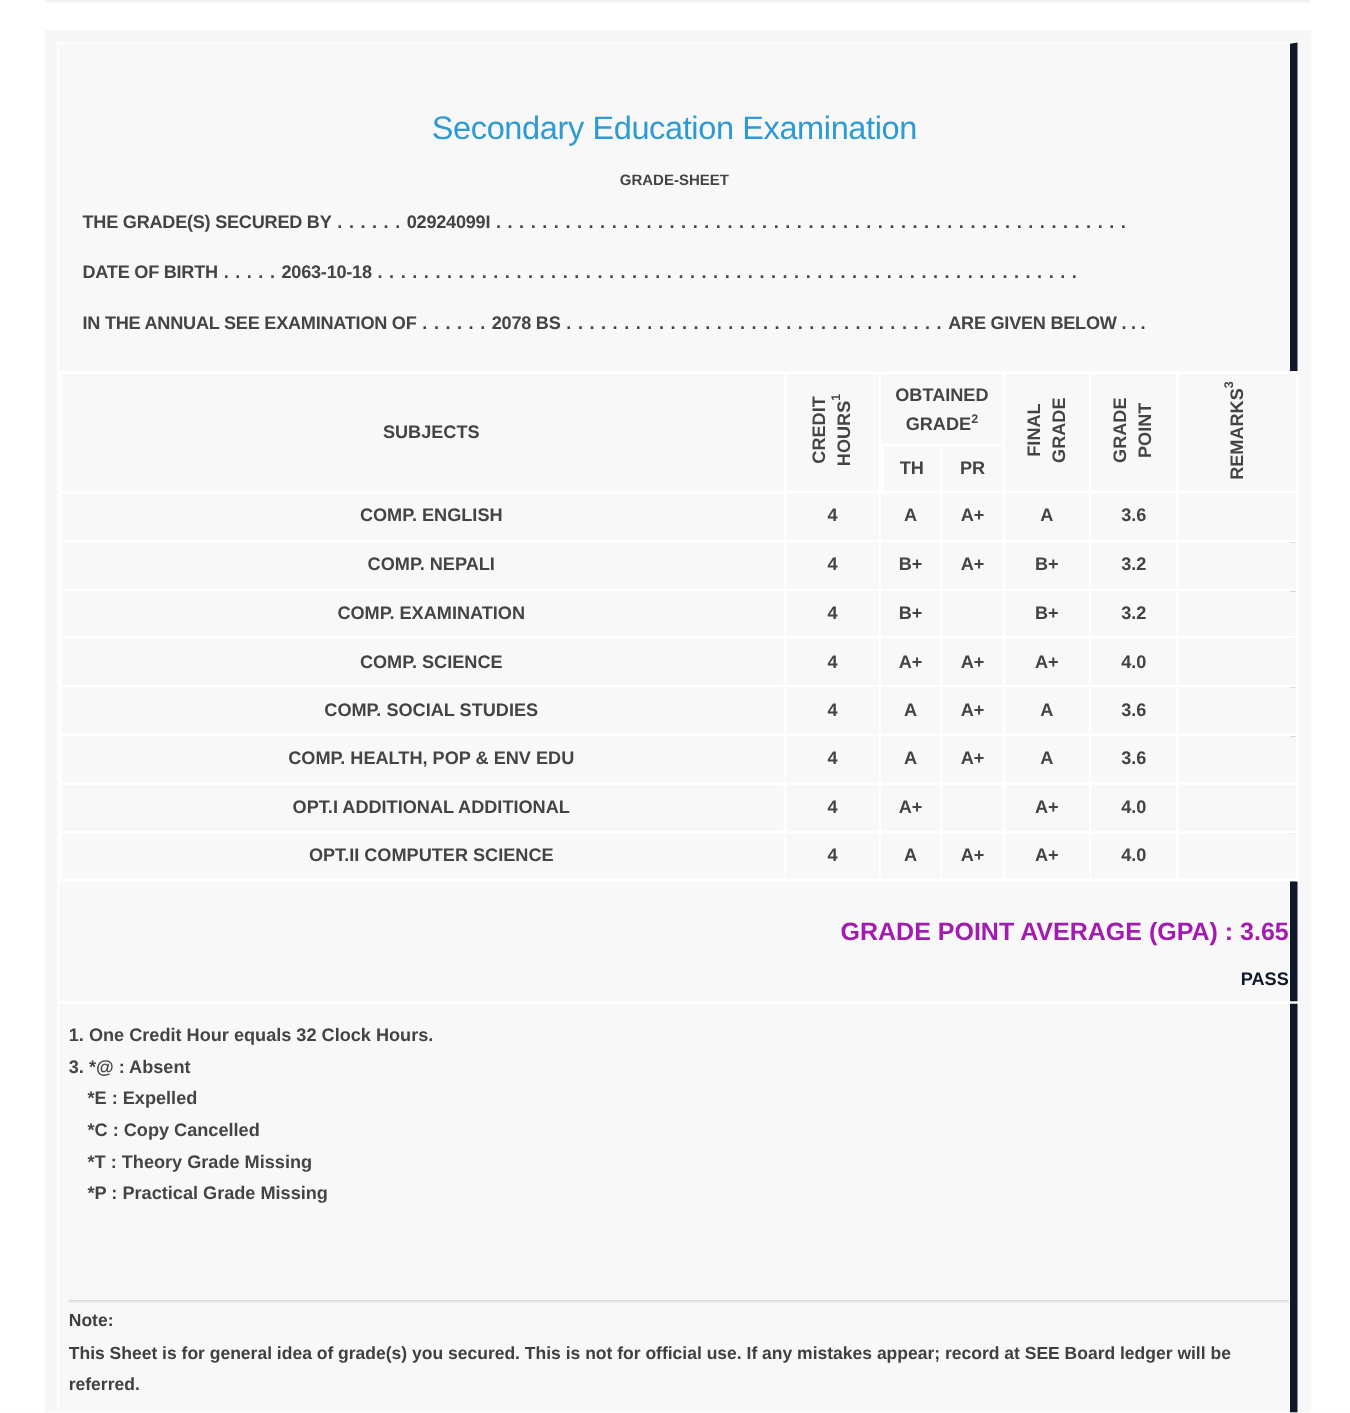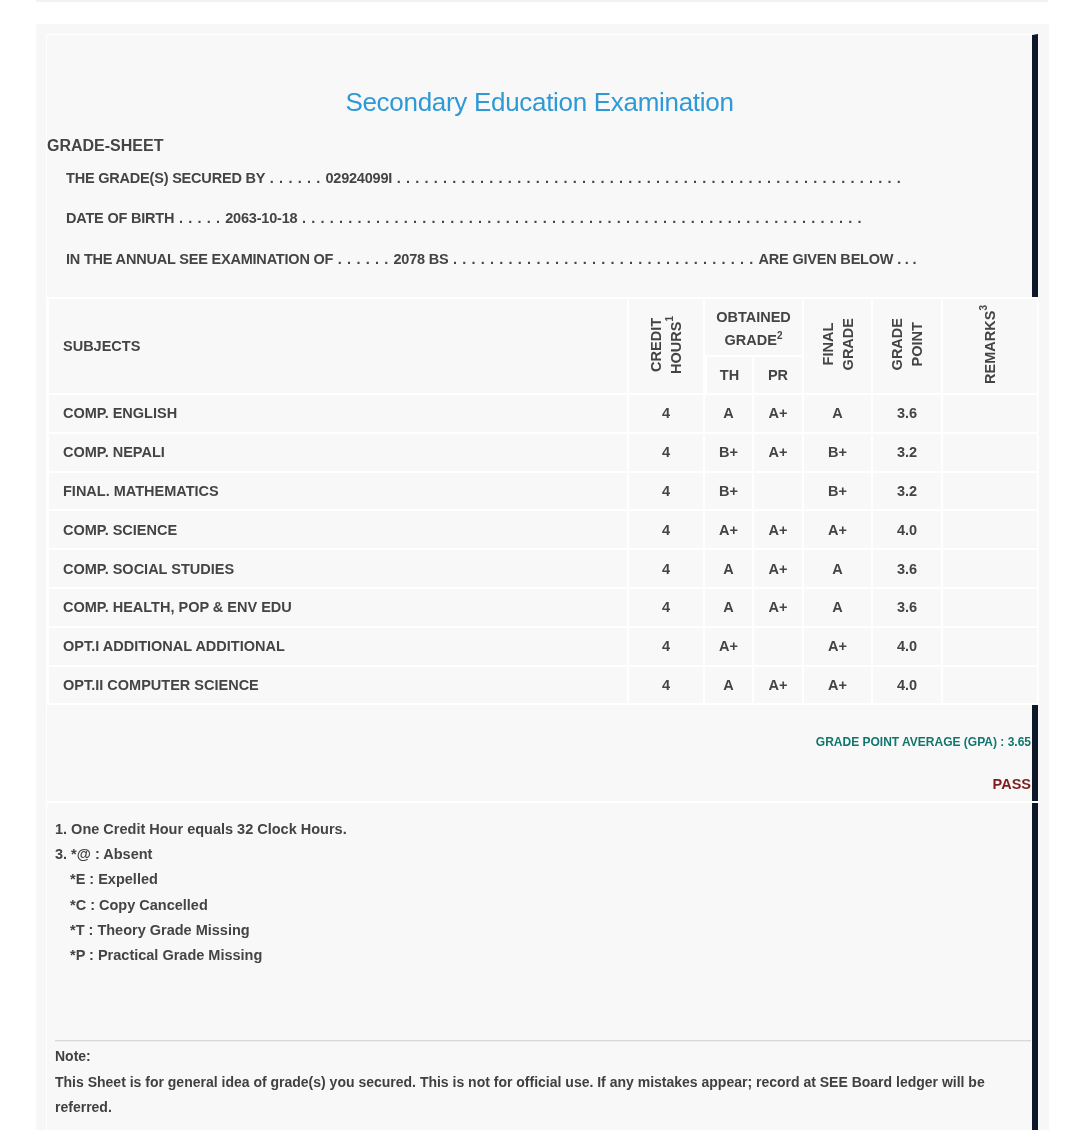--- a/index.html
+++ b/index.html
@@ -16,52 +16,52 @@
     position: absolute; left: 10px; top: 10px; width: 992px; bottom: 0;
     background: #f8f8f8;
     border-top: 1px solid #ffffff; border-left: 1px solid #ffffff; border-right: 6px solid #0f172a;
   }
 
   .title {
     position: absolute; left: 0; width: 100%; top: 52px; text-align: center;
     color: #2e9ad5; font-size: 26px; letter-spacing: -0.3px; font-weight: normal;
   }
   .subtitle {
-    position: absolute; left: 0; width: 100%; top: 102px; text-align: left;
-    color: #444; font-size: 16px; font-weight: bold;
+    position: absolute; left: 0; width: 100%; top: 102px; text-align: center;
+    color: #444; font-size: 12px; font-weight: bold;
   }
 
   .info-line {
     position: absolute; left: 19px; font-size: 14.5px; font-weight: bold; color: #444;
     white-space: nowrap; letter-spacing: -0.2px;
   }
   .info-line .dots { font-weight: bold; letter-spacing: 0.6px; }
 
   table.grades {
     position: absolute; left: 0; top: 262px; width: 992px;
     border-collapse: separate; border-spacing: 0;
     font-size: 14.5px; font-weight: bold; color: #444;
   }
   table.grades th, table.grades td {
     border-right: 2px solid #ffffff; border-bottom: 2px solid #ffffff;
     background: #f8f8f8; text-align: center; vertical-align: middle;
   }
   table.grades th:first-child, table.grades td:first-child { border-left: 2px solid #ffffff; }
   table.grades thead tr:first-child th { border-top: 2px solid #ffffff; }
-  table.grades th.subj, table.grades td.subj { text-align: left; padding-left: 14px; }
+  table.grades th.subj, table.grades td.subj { text-align: center; padding-left: 14px; }
   table.grades tbody td { height: 38.8px; }
   .vert { display: inline-block; writing-mode: vertical-rl; transform: rotate(180deg); line-height: 20px; text-align: center; }
   sup { font-size: 10px; vertical-align: super; line-height: 0; }
 
   .summary {
     position: absolute; left: 0; width: 992px; top: 672px; height: 96px;
     border-bottom: 2px solid #ffffff;
   }
-  .gpa { position: absolute; right: 8px; top: 28px; font-size: 12px; font-weight: bold; color: #0f766e; }
-  .result { position: absolute; right: 8px; top: 69px; font-size: 14.5px; font-weight: bold; color: #7f1d1d; }
+  .gpa { position: absolute; right: 8px; top: 28px; font-size: 20px; font-weight: bold; color: #a21caf; }
+  .result { position: absolute; right: 8px; top: 69px; font-size: 14.5px; font-weight: bold; color: #0f172a; }
 
   .legend { position: absolute; left: 8px; top: 782px; font-size: 14.5px; color: #444; font-weight: bold; }
   .legend div { height: 25.2px; line-height: 25.2px; white-space: nowrap; }
   .legend .indent { padding-left: 15px; }
 
   .note-rule { position: absolute; left: 8px; width: 976px; top: 1005px; height: 2px; background: #d8d8d8; border-bottom: 1px solid #eee; }
   .note { position: absolute; left: 8px; top: 1009px; width: 960px; font-family: "Liberation Sans", sans-serif; font-size: 14px; font-weight: bold; color: #404040; line-height: 25.5px; }
   .note .note-label { font-weight: bold; }
 </style>
 </head>
@@ -134,21 +134,21 @@
           <tr>
             <td class="subj">COMP. NEPALI</td>
             <td>4</td>
             <td>B+</td>
             <td>A+</td>
             <td>B+</td>
             <td>3.2</td>
             <td></td>
           </tr>
           <tr>
-            <td class="subj">FINAL. MATHEMATICS</td>
+            <td class="subj">COMP. EXAMINATION</td>
             <td>4</td>
             <td>B+</td>
             <td></td>
             <td>B+</td>
             <td>3.2</td>
             <td></td>
           </tr>
           <tr>
             <td class="subj">COMP. SCIENCE</td>
             <td>4</td>

